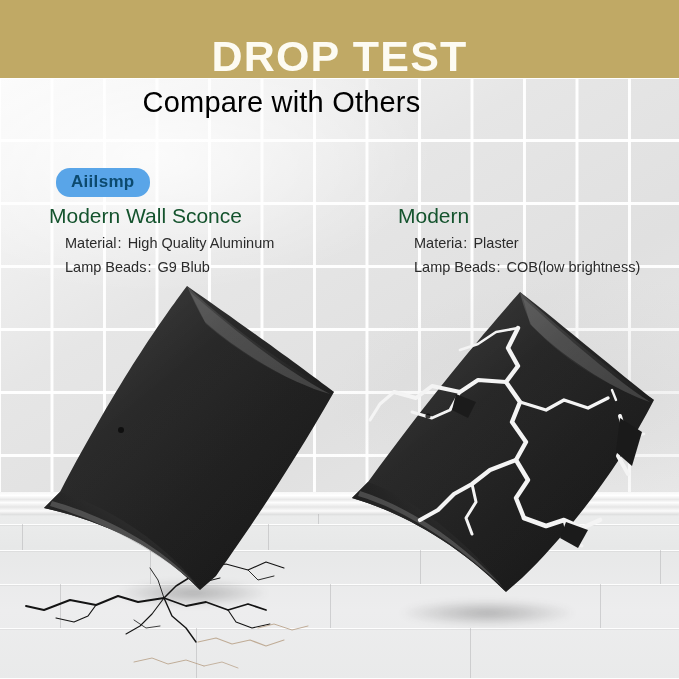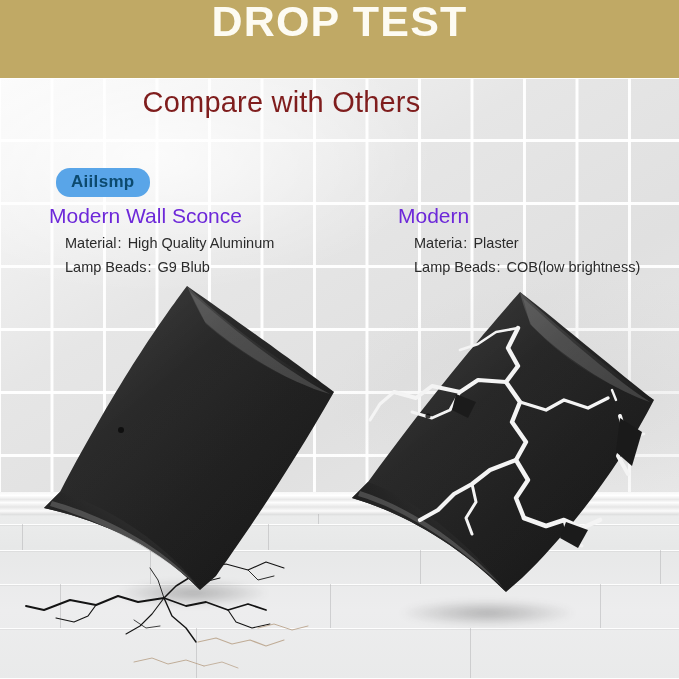--- a/index.html
+++ b/index.html
@@ -22,21 +22,21 @@
 
   
   .banner {
     position: absolute;
     left: 0; top: 0;
     width: 679px;
     height: 78px;
     background: #c0a965;
     z-index: 30;
     display: flex;
-    align-items: flex-start;
+    align-items: flex-end;
     justify-content: center;
   }
   .banner-title {
     color: #fdfbf2;
     font-size: 43px;
     font-weight: bold;
     letter-spacing: 1.2px;
     line-height: 1;
     font-family: "Liberation Sans", sans-serif;
   }
@@ -65,21 +65,21 @@
     pointer-events: none;
   }
 
   
   .subtitle {
     position: absolute;
     left: 0; top: 86px;
     width: 563px;
     text-align: center;
     font-size: 29px;
-    color: #7f1d1d;
+    color: #000000;
     letter-spacing: 0.2px;
     z-index: 12;
   }
 
   
   .badge {
     position: absolute;
     left: 56px; top: 168px;
     padding: 4px 15px 5px 15px;
     background: #59a5e8;
@@ -95,21 +95,21 @@
   
   .spec {
     position: absolute;
     z-index: 12;
   }
   .spec-left  { left: 49px;  top: 203px; }
   .spec-right { left: 398px; top: 203px; }
 
   .spec-title {
     font-size: 21px;
-    color: #6d28d9;
+    color: #14532d;
     line-height: 1.25;
     margin-bottom: 3px;
     white-space: nowrap;
   }
   .spec-row {
     font-size: 14.5px;
     color: #2b2b2b;
     line-height: 1.62;
     white-space: nowrap;
     margin-left: 16px;

